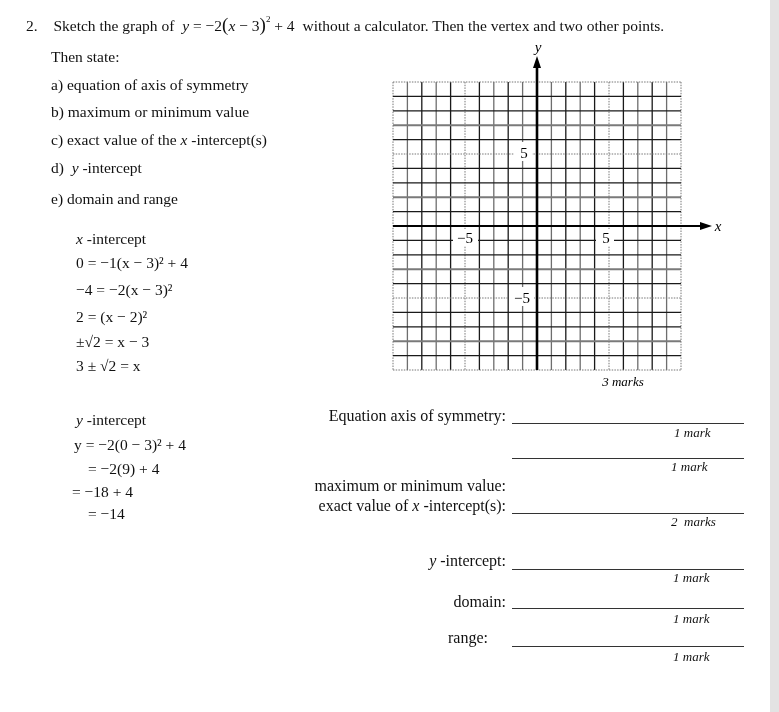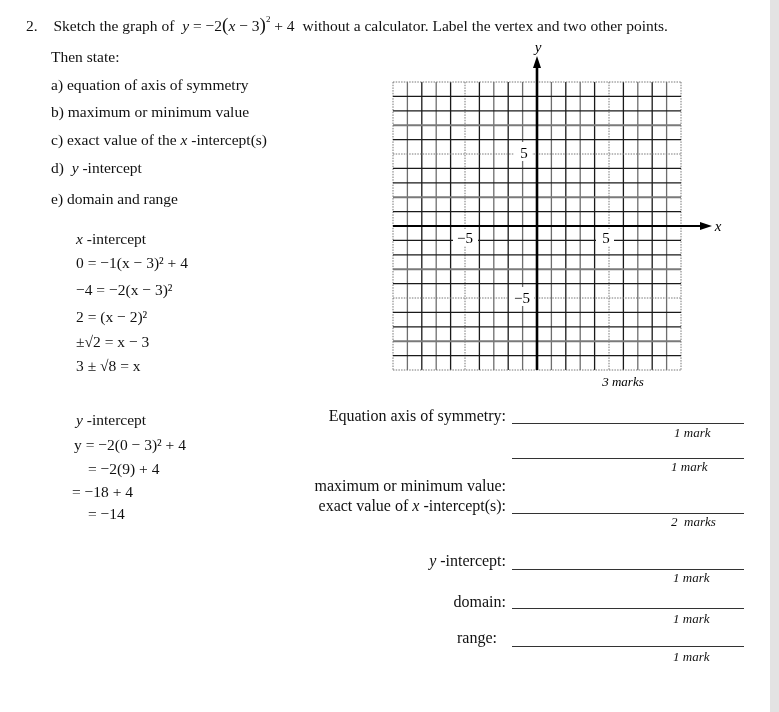--- a/index.html
+++ b/index.html
@@ -23,42 +23,42 @@
 
 <div class="scroll-strip"></div>
 
 <div class="abs t15" style="left:26px; top:14px;">
   <span>2.</span>
   <span style="display:inline-block; width:8px;"></span>
   <span>Sketch the graph of</span>
   <span style="margin-left:4px;">
     <span class="i">y</span><span> = −2</span><span class="paren">(</span><span class="i">x</span><span> − 3</span><span class="paren">)</span><span class="sup">2</span><span> + 4</span>
   </span>
-  <span style="margin-left:4px;">without a calculator. Label the vertex and two other points.</span>
+  <span style="margin-left:4px;">without a calculator. Then the vertex and two other points.</span>
 </div>
 
 <div class="abs t15" style="left:51px; top:48px;">Then state:</div>
 <div class="abs t15" style="left:51px; top:76px;">a) equation of axis of symmetry</div>
 <div class="abs t15" style="left:51px; top:103px;">b) maximum or minimum value</div>
 <div class="abs t15" style="left:51px; top:131px;text-align:center;">
   <span>c) exact value of the </span><span class="i">x</span><span> -intercept(s)</span>
 </div>
 <div class="abs t15" style="left:51px; top:159px;">
   <span style="white-space:pre;">d)  </span><span class="i">y</span><span> -intercept</span>
 </div>
 <div class="abs t15" style="left:51px; top:190px;">e) domain and range</div>
 
 <div class="abs t15" style="left:76px; top:230px;">
   <span class="i">x</span><span> -intercept</span>
 </div>
 <div class="abs t15" style="left:76px; top:254px;">0 = −1(x − 3)² + 4</div>
 <div class="abs t15" style="left:76px; top:281px;">−4 = −2(x − 3)²</div>
 <div class="abs t15" style="left:76px; top:308px;">2 = (x − 2)²</div>
 <div class="abs t15" style="left:76px; top:333px;">±√2 = x − 3</div>
-<div class="abs t15" style="left:76px; top:357px;">3 ± √8 = x</div>
+<div class="abs t15" style="left:76px; top:357px;">3 ± √2 = x</div>
 
 <div class="abs t15" style="left:76px; top:411px;">
   <span class="i">y</span><span> -intercept</span>
 </div>
 <div class="abs t15" style="left:74px; top:436px;">y = −2(0 − 3)² + 4</div>
 <div class="abs t15" style="left:88px; top:460px;">= −2(9) + 4</div>
 <div class="abs t15" style="left:72px; top:483px;">= −18 + 4</div>
 <div class="abs t15" style="left:88px; top:505px;">= −14</div>
 
 <svg id="grid" class="abs" style="left:0; top:0;" width="779" height="400">
@@ -140,17 +140,17 @@
 <div class="abs t14 rt" style="right:273px; top:552px;">
   <span class="i">y</span><span> -intercept:</span>
 </div>
 <div class="answer-line" style="left:512px; width:232px; top:569px;"></div>
 <div class="abs marks" style="left:673px; top:570px;">1 mark</div>
 
 <div class="abs t14 rt" style="right:273px; top:593px;">domain:</div>
 <div class="answer-line" style="left:512px; width:232px; top:608px;"></div>
 <div class="abs marks" style="left:673px; top:611px;">1 mark</div>
 
-<div class="abs t14 rt" style="right:282px; top:629px;text-align:right;">range:</div>
+<div class="abs t14 rt" style="right:291px; top:629px;text-align:right;">range:</div>
 <div class="answer-line" style="left:512px; width:232px; top:646px;"></div>
 <div class="abs marks" style="left:673px; top:649px;">1 mark</div>
 
 <div class="abs footer" style="left:330px; top:675px; white-space:pre;margin-top:48px;">Page 2 of  7</div>
 
 </body></html>

